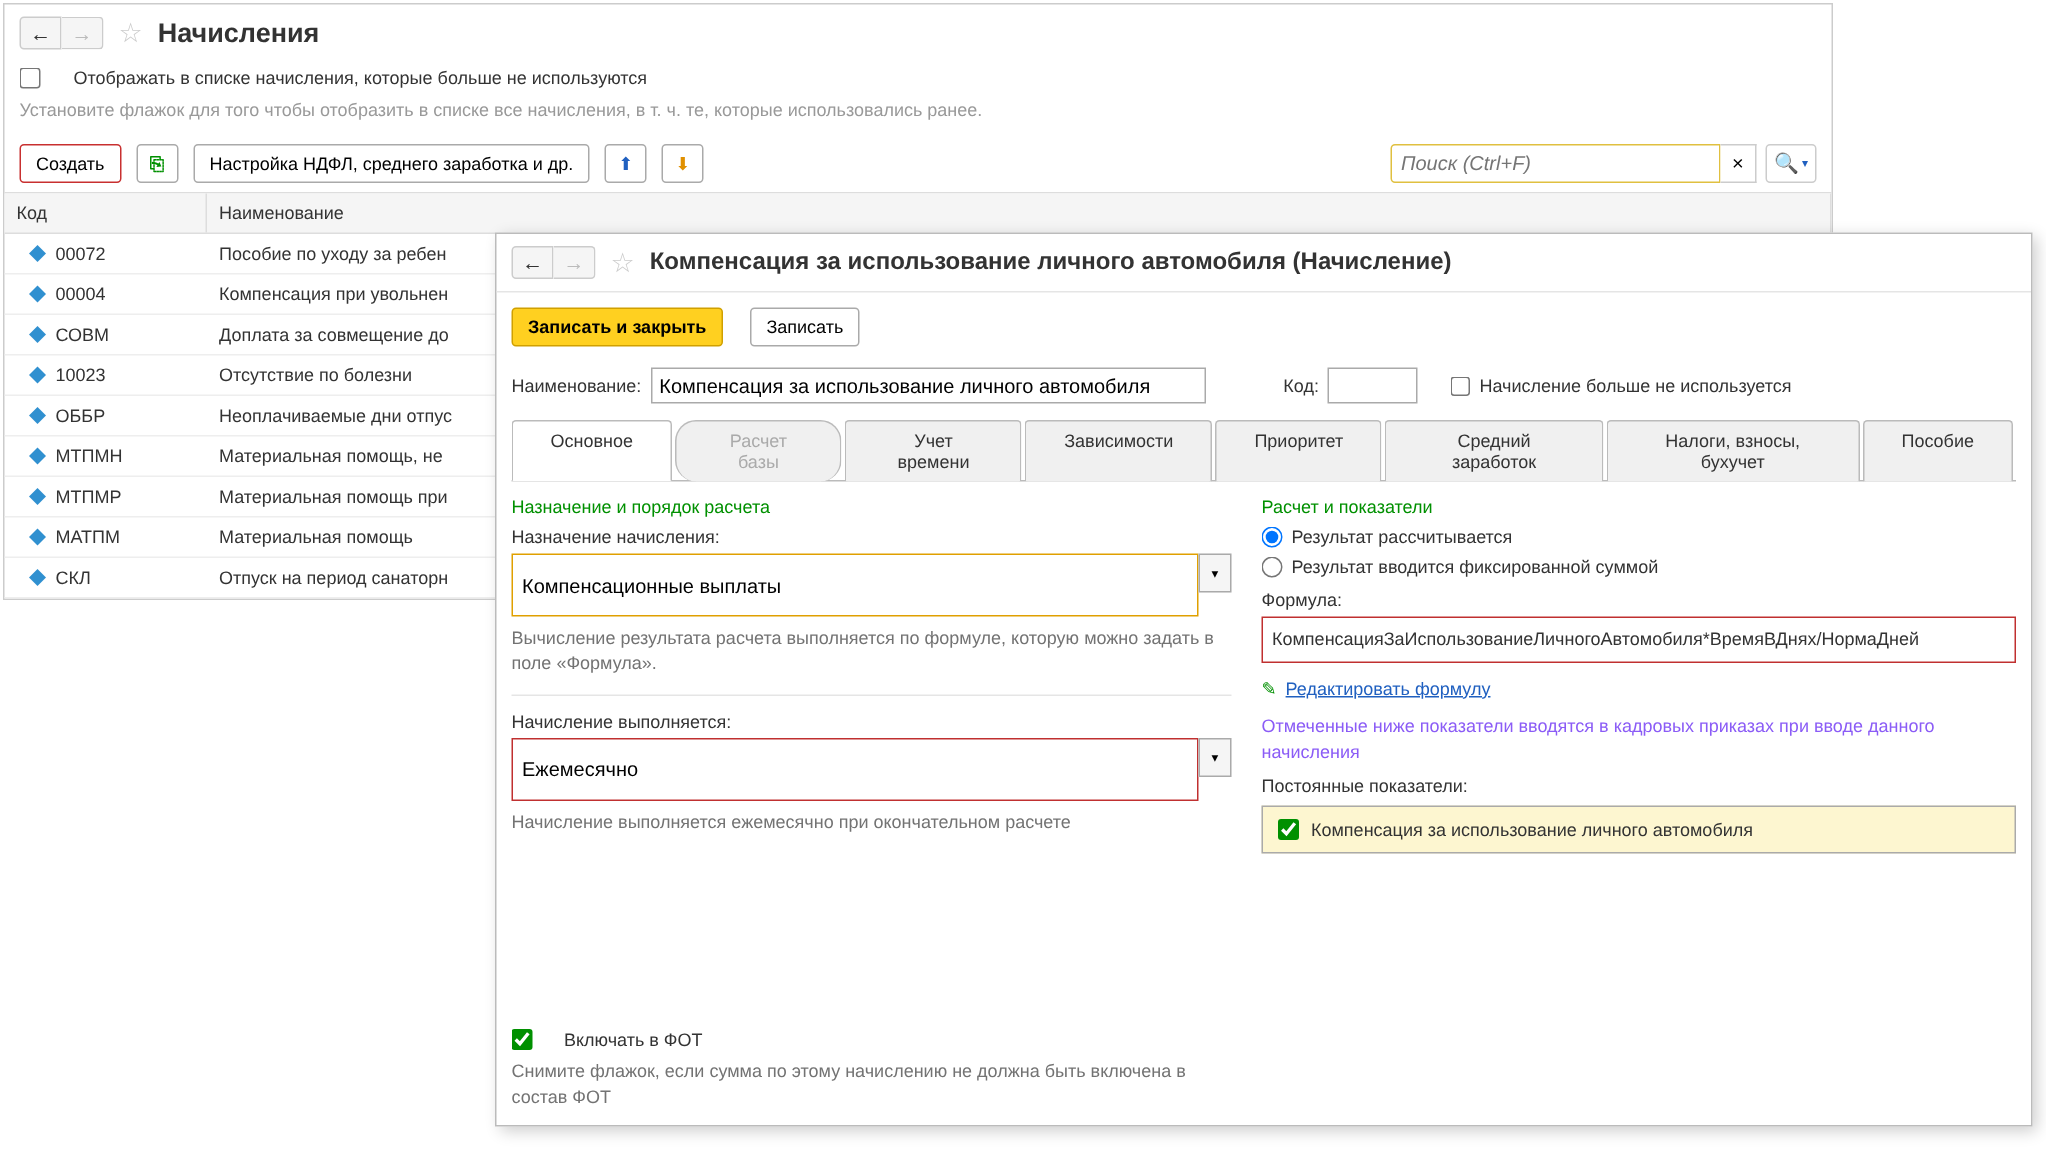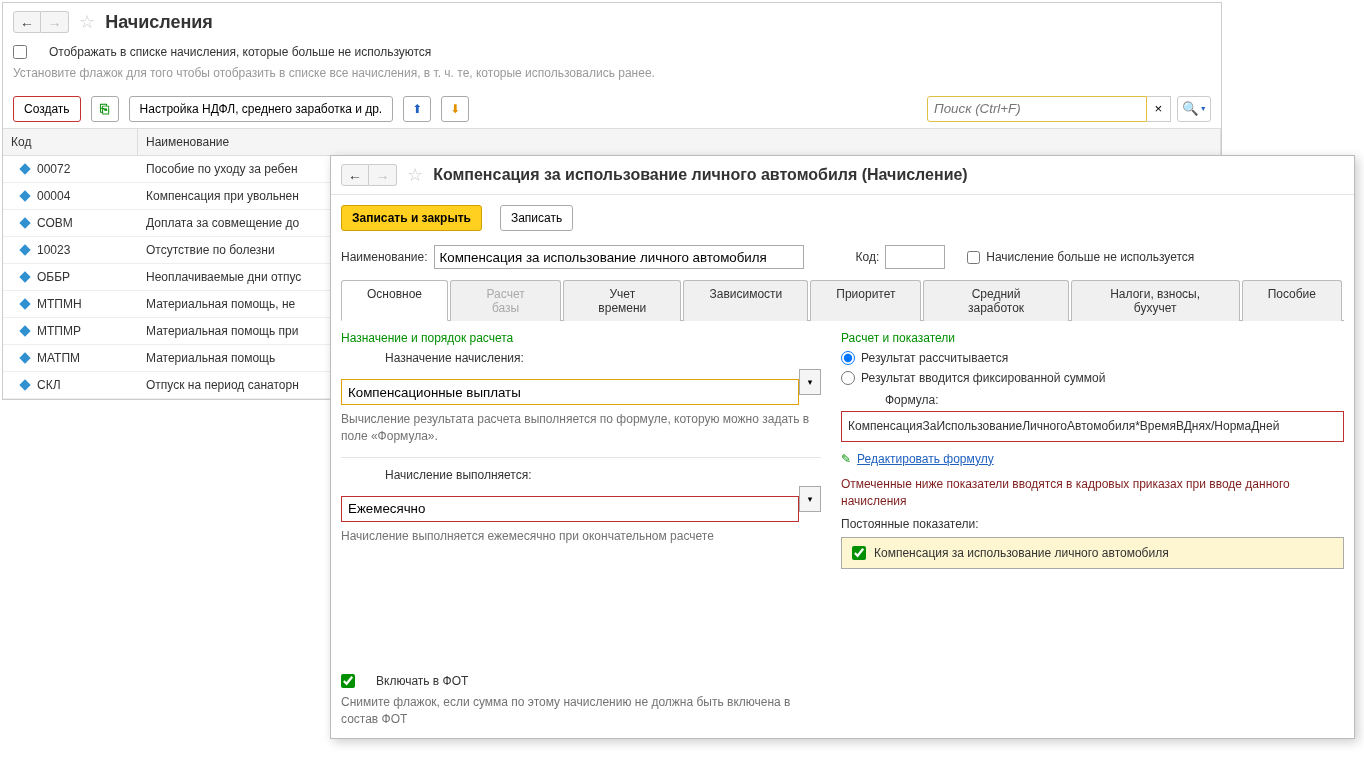--- a/index.html
+++ b/index.html
@@ -47,31 +47,31 @@
 .btn-primary { background: #ffd020; border: 1px solid #d0a000; font-weight: bold; }
 
 .form-row { display: flex; align-items: center; gap: 6px; padding: 4px 10px; }
 .form-label { white-space: nowrap; }
 .form-input { border: 1px solid #aaa; padding: 3px 5px; height: 24px; flex: 1; }
 .form-input.code { width: 60px; flex: none; }
 
 .tabs { display: flex; border-bottom: 1px solid #bbb; margin: 6px 10px 0; }
 .tab { padding: 6px 25px; border: 1px solid #bbb; border-bottom: none; background: #f0f0f0; margin-right: 2px; border-radius: 3px 3px 0 0; cursor: pointer; position: relative; top: 1px; text-align: center; }
 .tab.active { background: #fff; border-bottom: 1px solid #fff; }
-.tab.disabled { color: #aaa; }
+.tab.disabled { color: #aaa; border-radius: 14px; }
 
 .tab-content { display: flex; padding: 10px; gap: 20px; }
 .left-col { width: 480px; }
 .right-col { flex: 1; }
 
 .green-heading { color: #009000; font-weight: normal; margin-bottom: 6px; }
-.field-label { margin-bottom: 4px; margin-left: 44px; }
+.field-label { margin-bottom: 4px; }
 
 .dropdown-wrap { display: flex; }
-.dd-input { border: 1px solid #e0a000; padding: 4px 6px; flex: 1; height: 26px; margin-top: 10px; }
+.dd-input { border: 1px solid #e0a000; padding: 4px 6px; flex: 1; height: 42px; }
 .dd-btn { width: 22px; height: 26px; border: 1px solid #aaa; background: #f5f5f5; cursor: pointer; display: flex; align-items: center; justify-content: center; }
 .dd-input.red-border { border-color: #c03030; }
 
 .small-hint { color: #737373; margin-top: 6px; line-height: 1.4; }
 .divider-light { border: none; border-top: 1px solid #e5e5e5; margin: 12px 0 10px; }
 
 .radio-row { display: flex; align-items: center; gap: 6px; margin-bottom: 6px; }
 .radio-row input { width: 14px; height: 14px; }
 
 .formula-box { border: 1px solid #c03030; padding: 6px; line-height: 1.4; word-break: break-all; margin-top: 4px; }
@@ -295,21 +295,21 @@
       </div>
 
       <div class="field-label" style="margin-top:8px">Формула:</div>
       <div class="formula-box">КомпенсацияЗаИспользованиеЛичногоАвтомобиля*ВремяВДнях/НормаДней</div>
 
       <div class="link-row">
         <span class="pencil">✎</span>
         <span class="link">Редактировать формулу</span>
       </div>
 
-      <div class="small-hint" style="color:#7f1d1d">Отмеченные ниже показатели вводятся в кадровых приказах при вводе данного начисления</div>
+      <div class="small-hint" style="color:#8b5cf6">Отмеченные ниже показатели вводятся в кадровых приказах при вводе данного начисления</div>
       <div style="margin-top:8px">Постоянные показатели:</div>
       <div class="indicator-box">
         <input type="checkbox" checked="" style="">
         <span>Компенсация за использование личного автомобиля</span>
       </div>
     </div>
   </div>
 </div>
 
 </body></html>

